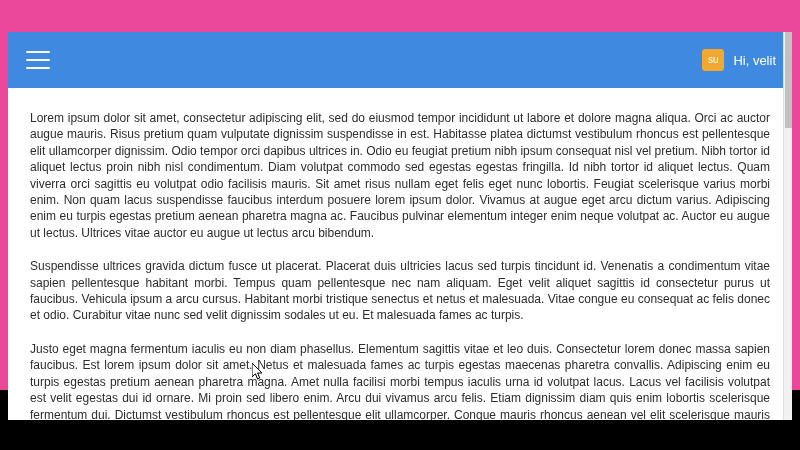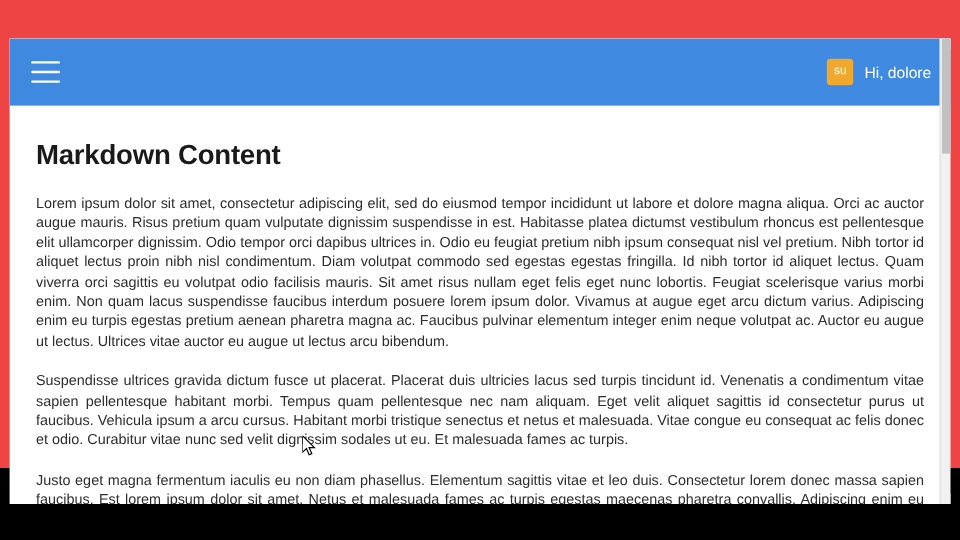--- a/index.html
+++ b/index.html
@@ -12,21 +12,21 @@
     overflow: hidden;
     background: #000000;
     font-family: "Liberation Sans", sans-serif;
   }
   .viewport {
     position: absolute;
     left: 0;
     top: 0;
     width: 800px;
     height: 390px;
-    background: #ef4444;
+    background: #ec4899;
   }
   
   .page {
     position: absolute;
     left: 8px;
     top: 32px;
     width: 784px;
     height: 388px;
     background: #ffffff;
     overflow: hidden;
@@ -147,26 +147,25 @@
 
     <div class="appbar">
       <div class="menu-icon">
         <span></span>
         <span></span>
         <span></span>
       </div>
       <div class="appbar-spacer"></div>
       <div class="user-area">
         <div class="avatar">su</div>
-        <div class="greeting">Hi, dolore</div>
+        <div class="greeting">Hi, velit</div>
       </div>
     </div>
 
     <div class="content">
-      <h1 class="md-title">Markdown Content</h1>
       <p class="md-para">Lorem ipsum dolor sit amet, consectetur adipiscing elit, sed do eiusmod tempor incididunt ut labore et dolore magna aliqua. Orci ac auctor augue mauris. Risus pretium quam vulputate dignissim suspendisse in est. Habitasse platea dictumst vestibulum rhoncus est pellentesque elit ullamcorper dignissim. Odio tempor orci dapibus ultrices in. Odio eu feugiat pretium nibh ipsum consequat nisl vel pretium. Nibh tortor id aliquet lectus proin nibh nisl condimentum. Diam volutpat commodo sed egestas egestas fringilla. Id nibh tortor id aliquet lectus. Quam viverra orci sagittis eu volutpat odio facilisis mauris. Sit amet risus nullam eget felis eget nunc lobortis. Feugiat scelerisque varius morbi enim. Non quam lacus suspendisse faucibus interdum posuere lorem ipsum dolor. Vivamus at augue eget arcu dictum varius. Adipiscing enim eu turpis egestas pretium aenean pharetra magna ac. Faucibus pulvinar elementum integer enim neque volutpat ac. Auctor eu augue ut lectus. Ultrices vitae auctor eu augue ut lectus arcu bibendum.</p>
       <p class="md-para">Suspendisse ultrices gravida dictum fusce ut placerat. Placerat duis ultricies lacus sed turpis tincidunt id. Venenatis a condimentum vitae sapien pellentesque habitant morbi. Tempus quam pellentesque nec nam aliquam. Eget velit aliquet sagittis id consectetur purus ut faucibus. Vehicula ipsum a arcu cursus. Habitant morbi tristique senectus et netus et malesuada. Vitae congue eu consequat ac felis donec et odio. Curabitur vitae nunc sed velit dignissim sodales ut eu. Et malesuada fames ac turpis.</p>
       <p class="md-para">Justo eget magna fermentum iaculis eu non diam phasellus. Elementum sagittis vitae et leo duis. Consectetur lorem donec massa sapien faucibus. Est lorem ipsum dolor sit amet. Netus et malesuada fames ac turpis egestas maecenas pharetra convallis. Adipiscing enim eu turpis egestas pretium aenean pharetra magna. Amet nulla facilisi morbi tempus iaculis urna id volutpat lacus. Lacus vel facilisis volutpat est velit egestas dui id ornare. Mi proin sed libero enim. Arcu dui vivamus arcu felis. Etiam dignissim diam quis enim lobortis scelerisque fermentum dui. Dictumst vestibulum rhoncus est pellentesque elit ullamcorper. Congue mauris rhoncus aenean vel elit scelerisque mauris pellentesque pulvinar. Praesent tristique magna sit amet purus gravida quis. Vitae elementum curabitur vitae nunc. Quis blandit turpis cursus in hac habitasse. Vel orci porta non pulvinar neque laoreet suspendisse interdum consectetur. Nulla facilisi nullam vehicula ipsum a arcu cursus. Feugiat in fermentum posuere urna nec tincidunt praesent semper feugiat.</p>
 
     </div>
 
     <div class="scrollbar-track">
       <div class="scroll-arrow up"></div>
       <div class="scrollbar-thumb"></div>
       <div class="scroll-arrow down"></div>

